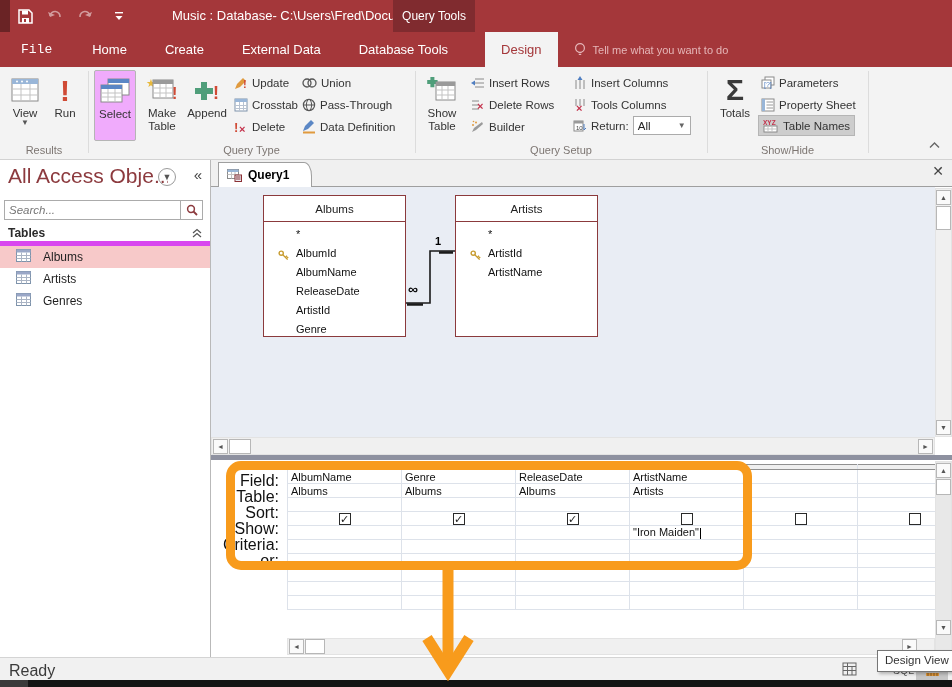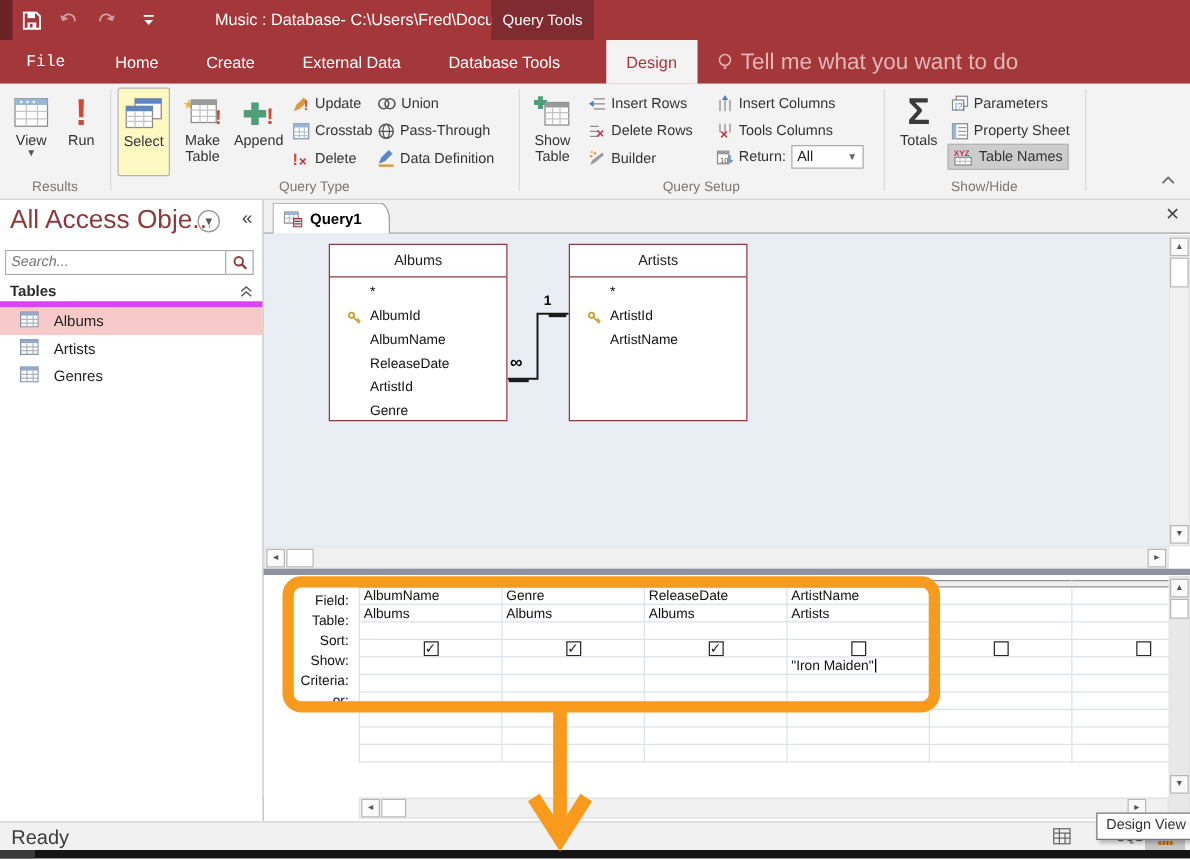--- a/index.html
+++ b/index.html
@@ -23,30 +23,30 @@
   .tb-btn { width:34px; height:32px; display:flex; align-items:center; justify-content:center; font-size:13px; }
   .restore-box { position:relative; width:10px; height:10px; border:1px solid #fff; background:transparent; }
   .restore-box::before { content:""; position:absolute; left:2px; top:-4px; width:10px; height:10px; border:1px solid #fff; border-bottom:none; border-left:none; }
   .min-glyph { display:block; width:11px; height:1px; background:#fff; }
 
   
   .tabrow { position:absolute; left:0; top:32px; width:952px; height:35px; background:#a4373a; color:#fff; display:flex; align-items:stretch; }
   .rtab { padding:0 19px; line-height:35px; font-size:13px; }
   .rtab.file { background:transparent; padding:0 21px;font-family:Liberation Mono, monospace; }
   .rtab.active { background:#f3f3f3; color:#a4373a; margin-left:18px; padding:0 16px; }
-  .tellme { display:flex; align-items:center; gap:7px; margin-left:16px; color:#e5b6b8; font-size:18px; }
+  .tellme { display:flex; align-items:center; gap:7px; margin-left:16px; color:#e5b6b8; font-size:11px; }
 
   
   .ribbon { position:absolute; left:0; top:67px; width:952px; height:93px; background:#f3f3f3; border-bottom:1px solid #d2d2d2; }
   .rgroup { position:absolute; top:0; height:92px; }
   .rgroup .glabel { position:absolute; bottom:3px; left:0; right:0; text-align:center; font-size:11px; color:#7d7672; }
   .rsep { position:absolute; top:4px; width:1px; height:82px; background:#dcdcdc; }
   .bigbtn { position:absolute; top:3px; height:71px; display:flex; flex-direction:column; align-items:center; padding-top:3px; text-align:center; font-size:11.5px; color:#333; line-height:13px; border-radius:2px; }
   .bigbtn .bicon { height:34px; display:flex; align-items:center; justify-content:center; }
-  .bigbtn.sel { background:#fef9c3; border:1px solid #b5b5b5; }
+  .bigbtn.sel { background:#f0abfc; border:1px solid #b5b5b5; }
   .smallbtn { position:absolute; height:21px; display:flex; align-items:center; gap:4px; font-size:11.5px; color:#333; white-space:nowrap; }
   .smallbtn.hl { background:#cdcdcd; border:1px solid #b5b5b5; padding:0 4px; }
   .caret { font-size:8px; color:#555; line-height:6px; }
   .combo { display:inline-flex; align-items:center; justify-content:space-between; width:58px; height:19px; background:#fff; border:1px solid #ababab; padding:0 4px; font-size:11.5px; color:#222; }
   .combo .caret { color:#666; }
   .sigma { font-size:30px; color:#3a3a3a; font-weight:bold; line-height:30px; }
   .collapse-chev { position:absolute; right:12px; bottom:8px; font-size:10px; color:#666; }
 
   
   .navpane { position:absolute; left:0; top:160px; width:211px; height:497px; background:#fff; border-right:1px solid #b9b9b9; }
@@ -80,21 +80,21 @@
 
   
   .sb { position:absolute; background:#f0f0f0; border:1px solid #e3e3e3; }
   .sbbtn { position:absolute; width:15px; height:15px; background:#fafafa; border:1px solid #b7b7b7; color:#555; font-size:7px; display:flex; align-items:center; justify-content:center; }
   .sbthumb { position:absolute; background:#fff; border:1px solid #b7b7b7; }
   .splitter { position:absolute; left:211px; top:455px; width:741px; height:5px; background:#8e91a0; }
 
   
   .gridpane { position:absolute; left:211px; top:460px; width:724px; height:178px; background:#fff; overflow:hidden; }
   .rowlabels { position:absolute; left:0; top:13px; width:72px; }
-  .rlabel { height:16px; line-height:16px; text-align:right; font-size:11px; color:#111; padding-right:4px; }
+  .rlabel { height:16px; line-height:16px; text-align:right; font-size:16px; color:#111; padding-right:4px; }
   .grid-table { position:absolute; left:76px; top:4px; border-collapse:collapse; table-layout:fixed; background:#fff; border-left:1px solid #909090; }
   .grid-table td { width:114px; min-width:114px; max-width:114px; height:14px; border:1px solid #dde2ea; font-size:11px; color:#111; padding:0 3px; overflow:hidden; white-space:nowrap; }
   .grid-table tr.ghead td { height:5px; background:#efefef; border-top:1px solid #909090; border-bottom:1px solid #909090; }
   .grid-table tr.grow-show td { text-align:center; }
   .cb { display:inline-block; width:12px; height:12px; border:1.5px solid #2a2a2a; background:#fff; font-size:11px; line-height:10px; text-align:center; color:#222; vertical-align:middle; }
   .tcaret { display:inline-block; width:1px; height:11px; background:#000; vertical-align:middle; margin-left:1px; }
 
   
   .statusbar { position:absolute; left:0; top:657px; width:952px; height:23px; background:#f1f1f1; border-top:1px solid #d4d4d4; }
   .st-ready { position:absolute; left:9px; top:4px; font-size:16px; color:#3b3b3b; }

